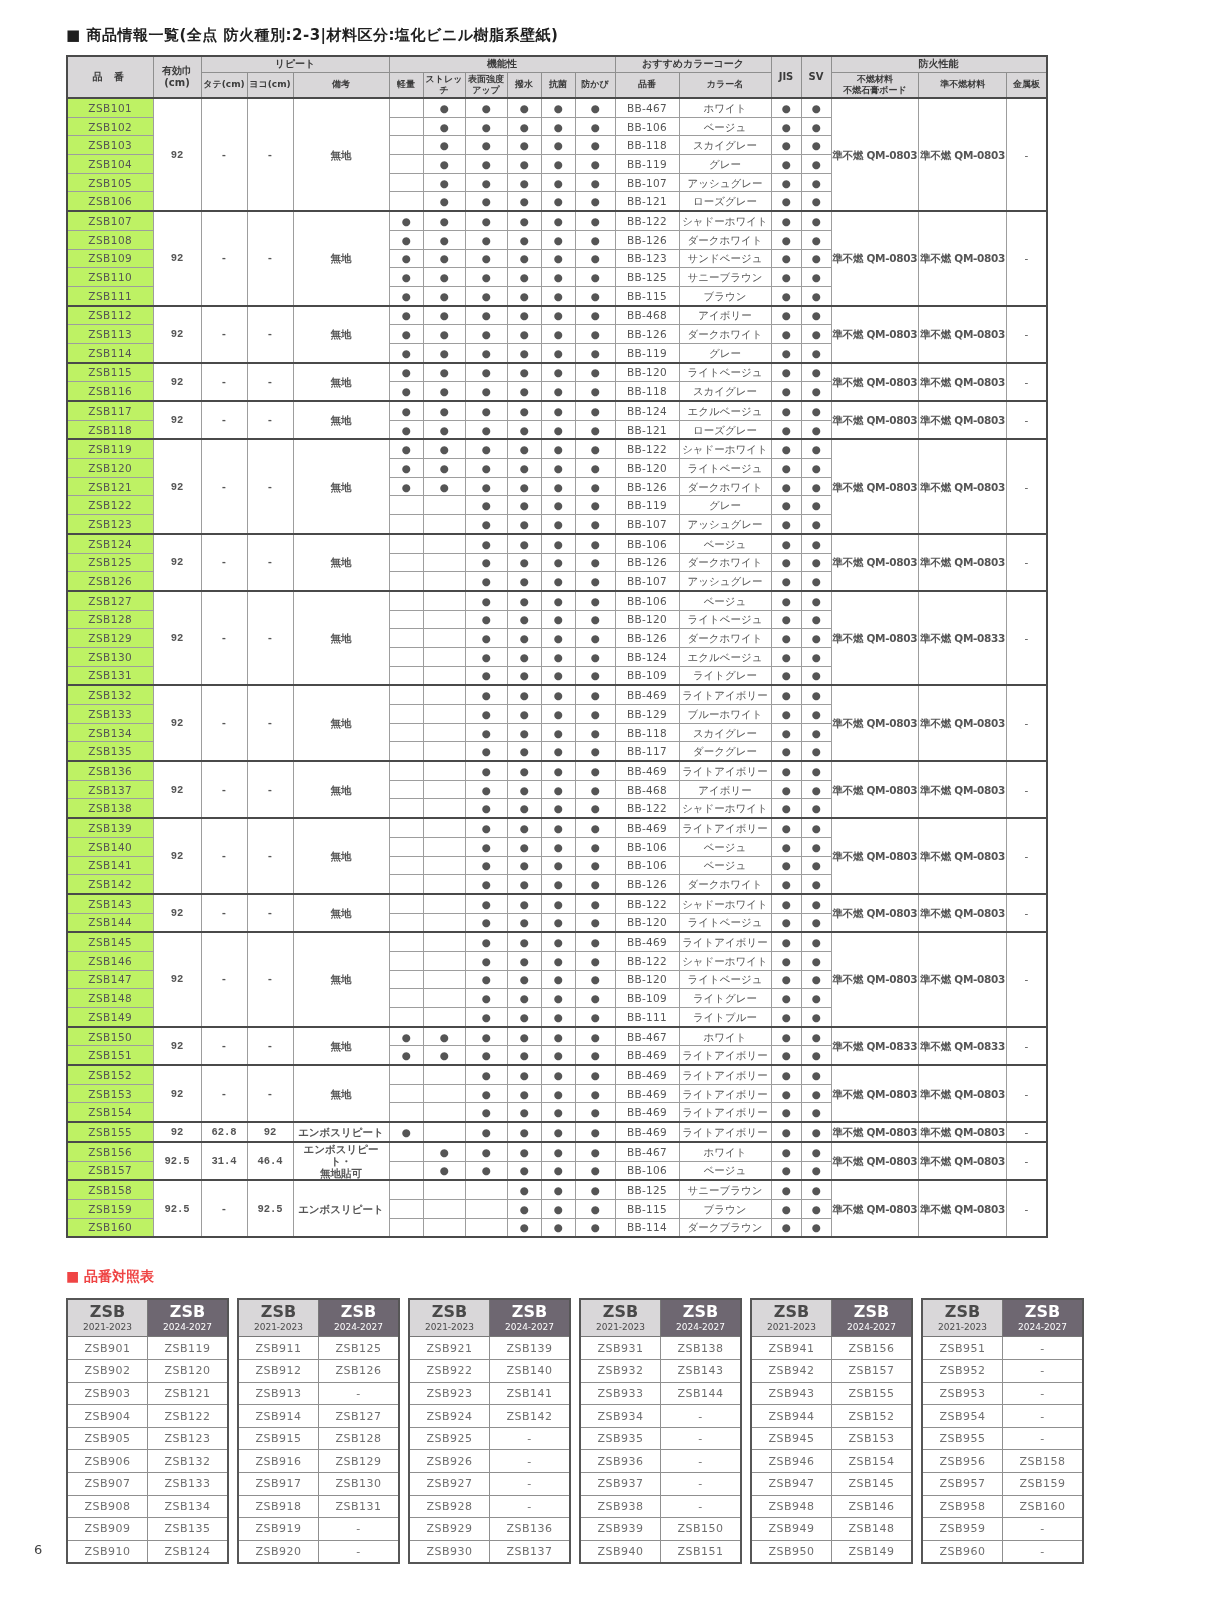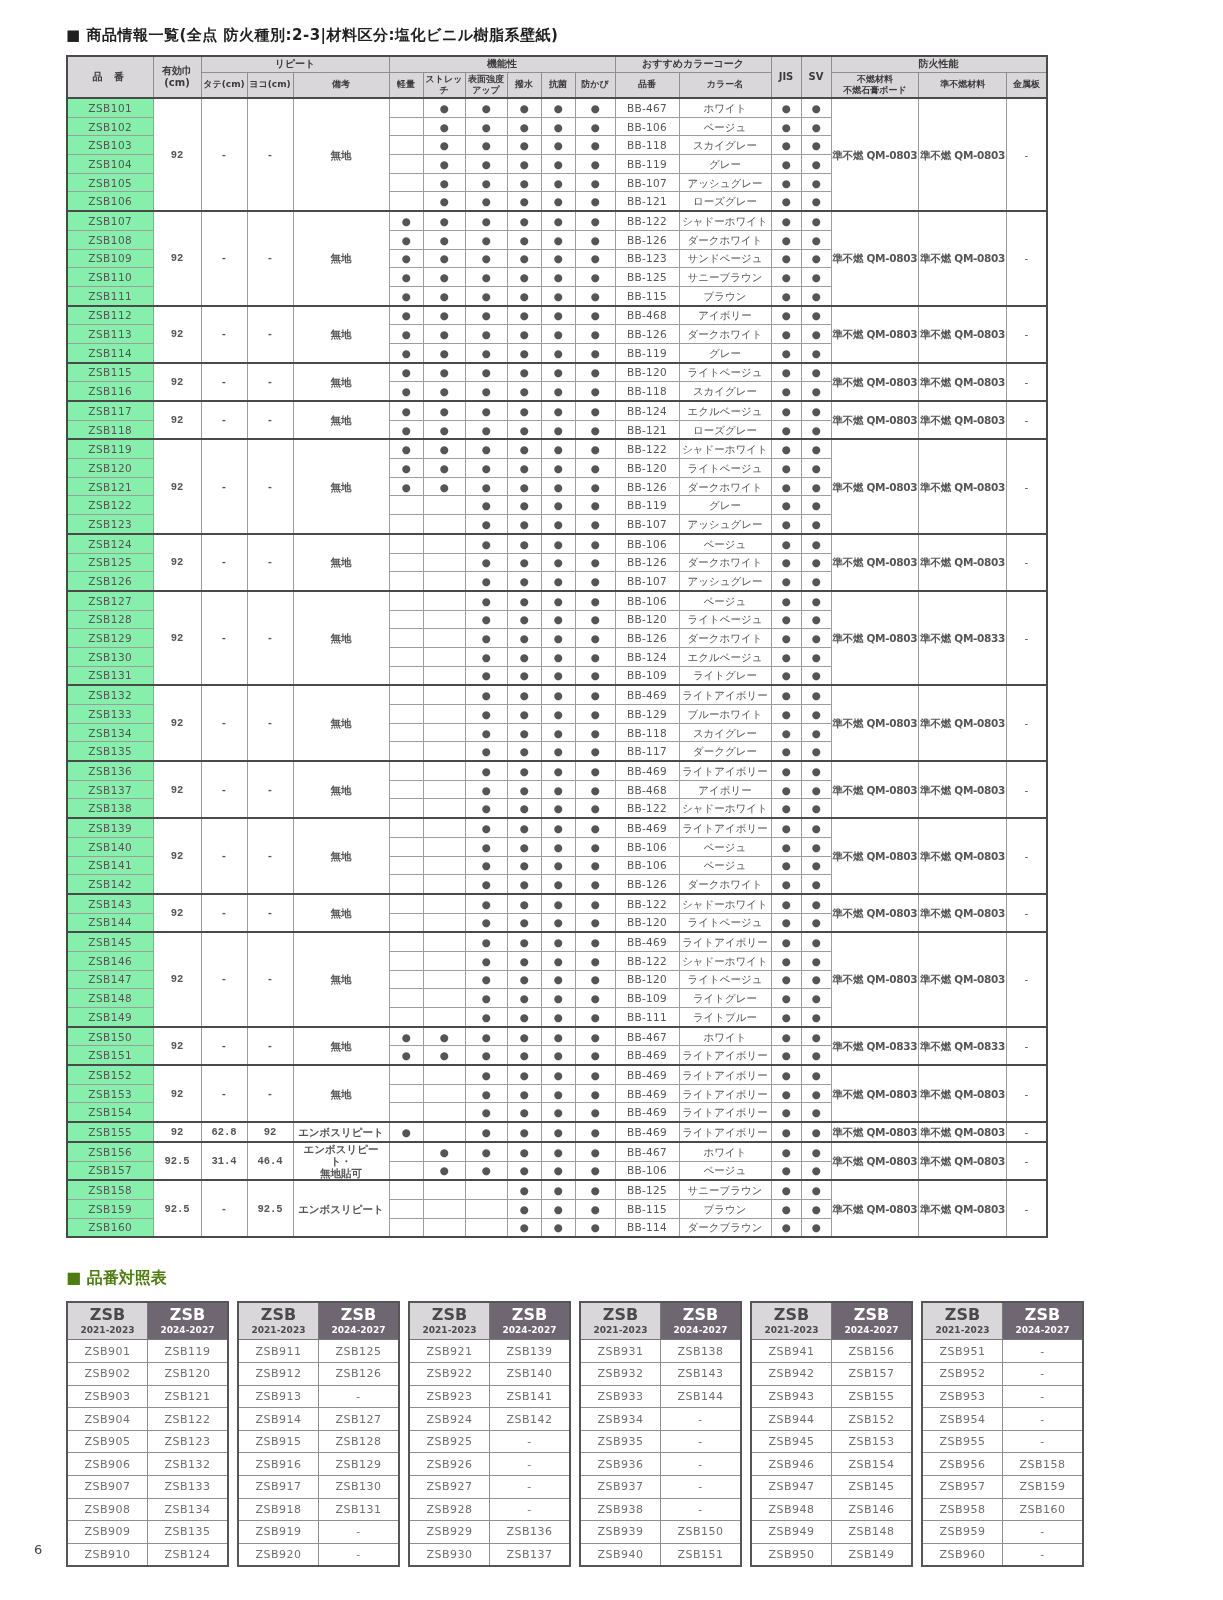--- a/index.html
+++ b/index.html
@@ -6,41 +6,41 @@
   body{width:1223px;height:1600px;font-family:"DejaVu Sans","Liberation Sans",sans-serif;color:#333;position:relative;}
   .page{width:1223px;height:1444px;box-sizing:border-box;padding:26px 0 0 66px;position:relative;}
   .title{font-size:15px;font-weight:700;color:#1f1f1f;margin:0 0 10px 0;letter-spacing:.5px;}
   
   table.main{border-collapse:collapse;table-layout:fixed;border:2px solid #4a4a4a;}
   .main th{background:var(--header-bg,#d9d7d9);border:1px solid #8f8f8f;font-size:9px;font-weight:600;color:#3b3b3b;white-space:pre-line;padding:1px 0;line-height:1.25;}
   .main thead tr.h1 th{font-size:10px;}
   .main th.h-hinban{font-size:10.5px;letter-spacing:4px;}
   .main td{border:1px solid #9d9d9d;height:17.7px;text-align:center;font-size:10.5px;color:#555;padding:0 1px;overflow:hidden;line-height:1.15;}
   .main tr.gtop td{border-top:2px solid #4a4a4a;}
-  .c-code{color:#848484;background:#86efac;font-size:11px;letter-spacing:.5px;}
+  .c-code{color:#848484;background:#bef264;font-size:11px;letter-spacing:.5px;}
   .c-num{color:#2e2e2e;font-weight:700;font-size:11px;font-family:Liberation Mono, monospace;}
   .c-memo{color:#1f1f1f;font-weight:700;font-size:10px;white-space:pre-line;line-height:1.25;}
   .c-dot{color:var(--dot,#756e7a);font-size:9px;}
   .c-cc{color:#7e7e7e;font-size:11px;text-align:left;padding-left:6px;letter-spacing:.3px;}
   .c-color{color:#4d4d4d;font-size:10px;text-align:left;padding-left:5px;margin-left:24px;}
   .c-fire{font-size:8.5px;font-weight:700;color:#1c1c1c;letter-spacing:-.3px;white-space:nowrap;border-radius:11px;}
   
   .footnote{font-size:9.5px;color:#3d3d3d;margin-top:7px;}
   .footnote .link{margin-left:28px;color:#3d3d3d;cursor:pointer;}
   
-  .sec2{font-size:16px;font-weight:700;color:#4d7c0f;margin-top:30px;}
+  .sec2{font-size:14px;font-weight:700;color:#ef4444;margin-top:30px;}
   .cmpwrap{display:flex;gap:8px;margin-top:12px;}
   table.cmp{border-collapse:collapse;border:2px solid #565656;table-layout:fixed;}
   .cmp th,.cmp td{width:77px;}
   .cmp th{border:1px solid #787878;padding:3px 0 4px 0;}
   .cmp th.old{background:var(--header-bg,#d9d7d9);color:#4a4a4a;}
   .cmp th.new{background:var(--new-header-bg,#6e6771);color:#fff;}
   .hz{font-size:16px;font-weight:700;line-height:1.15;}
   .cmp th.old .hz{font-weight:600;}
-  .hy{font-size:9px;font-weight:700;line-height:1.2;}
+  .hy{font-size:9px;font-weight:400;line-height:1.2;}
   .cmp td{border:1px solid #8f8f8f;height:19.6px;text-align:center;font-size:11px;color:#6e6e6e;letter-spacing:.5px;background:#fff;}
   .pagenum{position:absolute;left:34px;top:1542px;font-size:13px;color:#444;}
 </style>
 </head>
 <body>
 
 <div class="page">
   <h1 class="title">■ 商品情報一覧(全点 防火種別:2-3|材料区分:塩化ビニル樹脂系壁紙)</h1>
 
   <table class="main">

